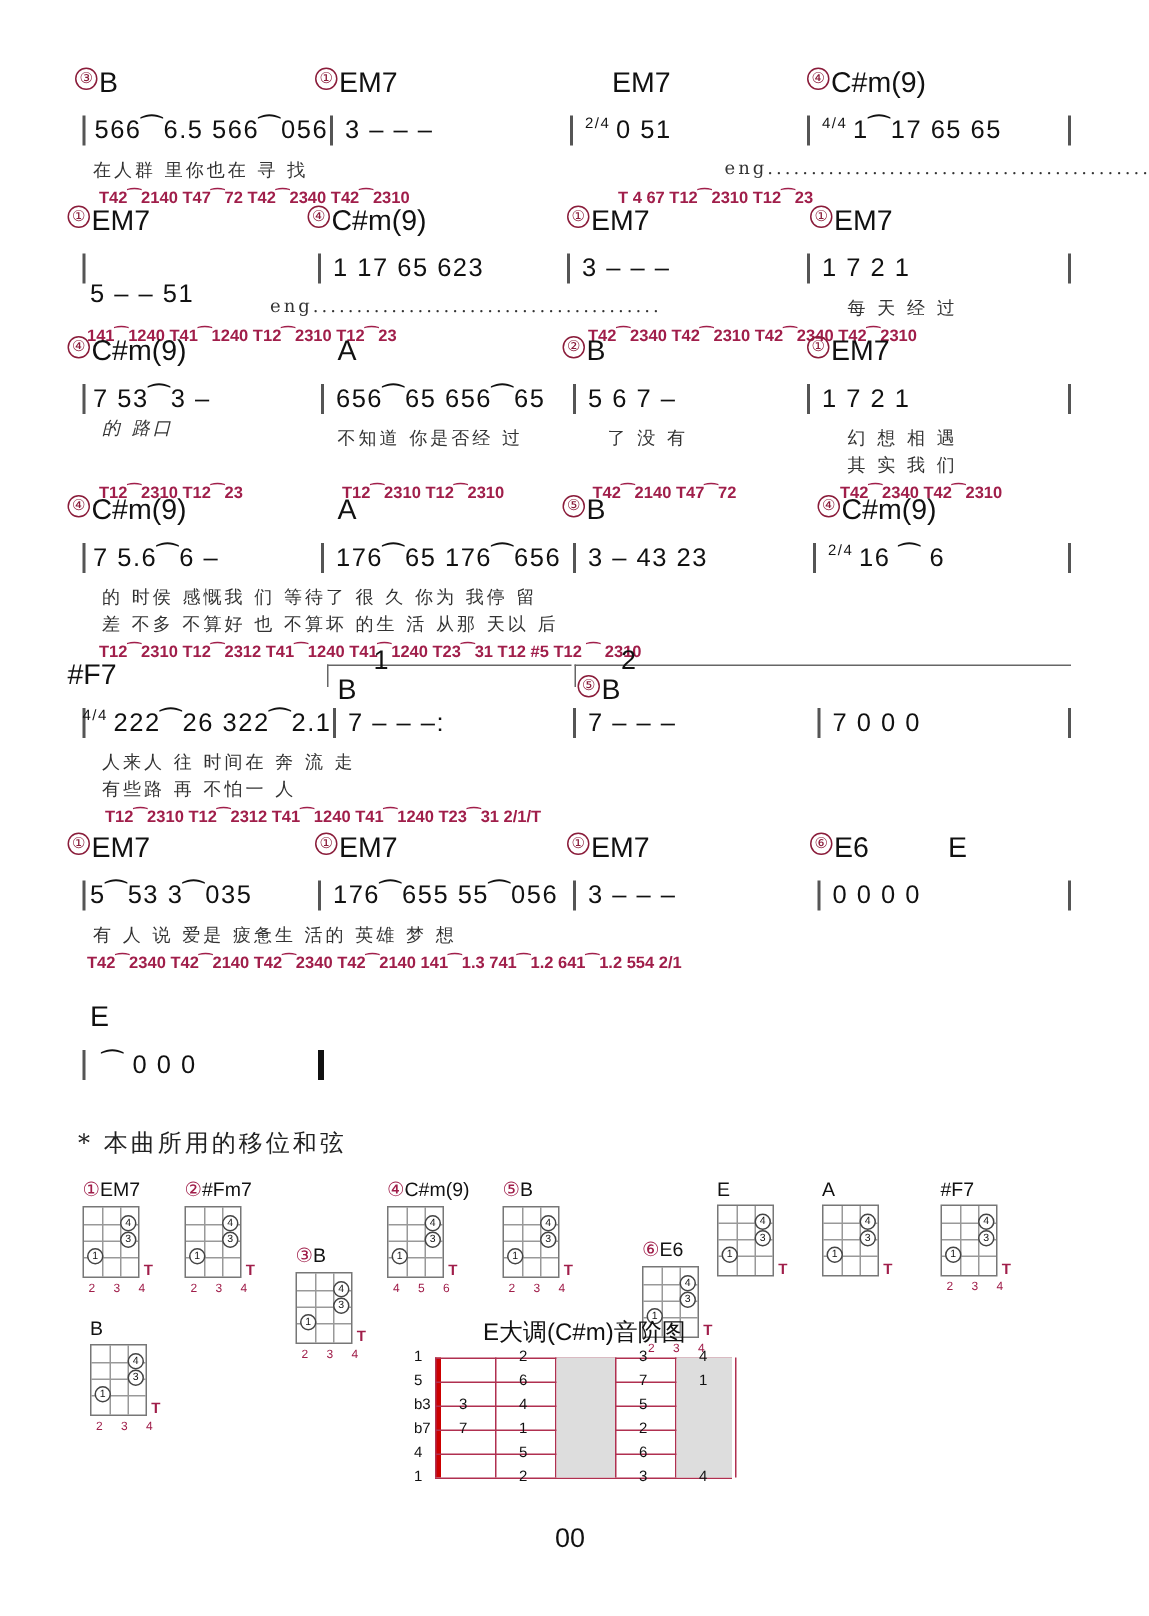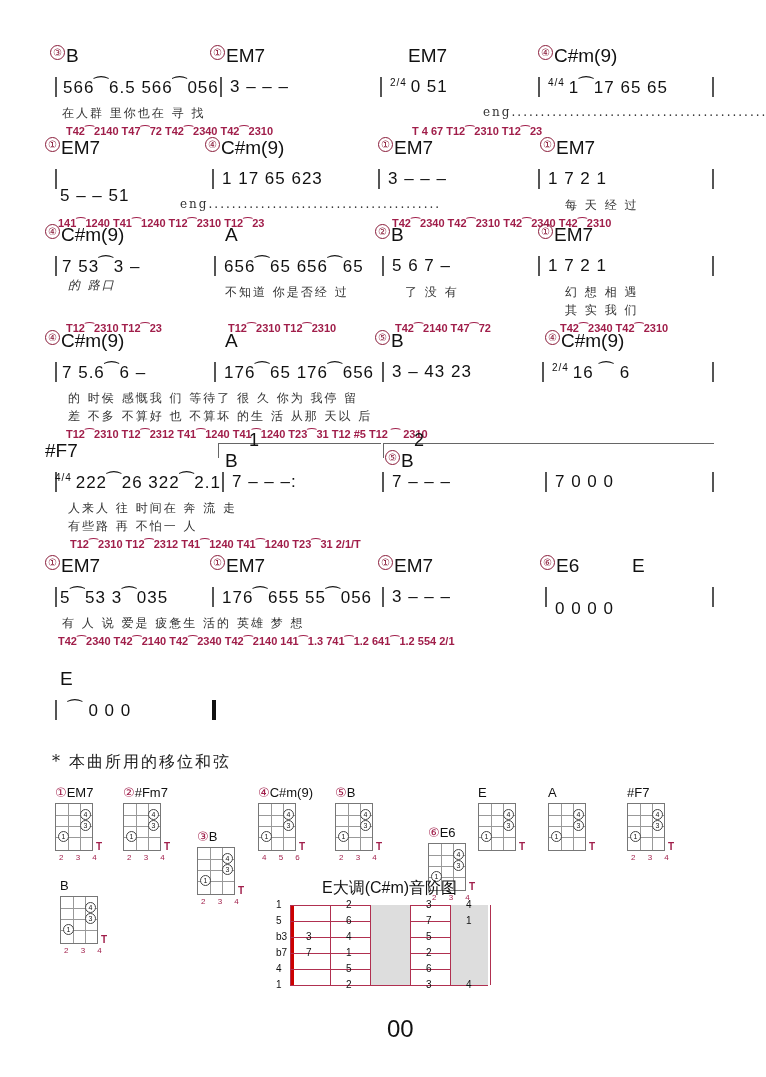--- a/index.html
+++ b/index.html
@@ -21,21 +21,21 @@
              background:
                linear-gradient(#999,#999) 0 11px/100% 1px no-repeat,
                linear-gradient(#999,#999) 0 22px/100% 1px no-repeat,
                linear-gradient(#999,#999) 0 33px/100% 1px no-repeat,
                linear-gradient(#999,#999) 12px 0/1px 100% no-repeat,
                linear-gradient(#999,#999) 24px 0/1px 100% no-repeat; }
   .cd-frets { font-size:8px; color:#a01e4a; letter-spacing:5px; margin-top:2px; padding-left:4px; }
   .cd-t { position:absolute; right:-10px; bottom:-2px; color:#a01e4a; font-size:10px; font-weight:bold; }
   .dot { position:absolute; width:9px; height:9px; border:1px solid #444; border-radius:50%; background:#fff; font-size:7px; line-height:9px; text-align:center; }
   .scale-title { position:absolute; font-size:16px; color:#111; }
-  .page-num { position:absolute; font-size:24px; color:#111;margin-left:17px; }
+  .page-num { position:absolute; font-size:18px; color:#111; }
   .volta { position:absolute; border-top:1.5px solid #666; border-left:1.5px solid #666; height:14px; }
 </style>
 </head>
 <body>
 
 <div id="score">
     <div class="chord" style="left:50px;top:45px;"><span class="circ">③</span><span>B</span></div>
     <div class="chord" style="left:210px;top:45px;"><span class="circ">①</span><span>EM7</span></div>
     <div class="chord" style="left:408px;top:45px;"><span>EM7</span></div>
     <div class="chord" style="left:538px;top:45px;"><span class="circ">④</span><span>C#m(9)</span></div>
@@ -132,21 +132,21 @@
     <div class="chord" style="left:210px;top:555px;"><span class="circ">①</span><span>EM7</span></div>
     <div class="chord" style="left:378px;top:555px;"><span class="circ">①</span><span>EM7</span></div>
     <div class="chord" style="left:540px;top:555px;"><span class="circ">⑥</span><span>E6</span></div>
     <div class="chord" style="left:632px;top:555px;"><span>E</span></div>
     <div class="bar" style="left:55px;top:587px;"></div>
     <div class="notes" style="left:60px;top:587px;"><span>5⁀53  3⁀035</span></div>
     <div class="notes" style="left:222px;top:587px;"><span>176⁀655  55⁀056</span></div>
     <div class="bar" style="left:212px;top:587px;"></div>
     <div class="notes" style="left:392px;top:587px;"><span>3   –   –   –</span></div>
     <div class="bar" style="left:382px;top:587px;"></div>
-    <div class="notes" style="left:555px;top:587px;margin-top:12px;"><span>0   0   0   0</span></div>
+    <div class="notes" style="left:555px;top:587px;"><span>0   0   0   0</span></div>
     <div class="bar" style="left:545px;top:587px;"></div>
     <div class="bar" style="left:712px;top:587px;"></div>
     <div class="lyric" style="left:62px;top:615px;">有    人   说   爱是 疲惫生  活的 英雄   梦  想</div>
     <div class="tab" style="left:58px;top:635px;">T42⁀2340  T42⁀2140  T42⁀2340  T42⁀2140  141⁀1.3   741⁀1.2   641⁀1.2   554   2/1</div>
     <div class="chord" style="left:60px;top:668px;"><span>E</span></div>
     <div class="bar" style="left:55px;top:700px;"></div>
     <div class="notes" style="left:68px;top:700px;"><span>⁀ 0   0   0</span></div>
     <div class="dbar" style="left:212px;top:700px;background:#111;"></div>
   </div>
 

